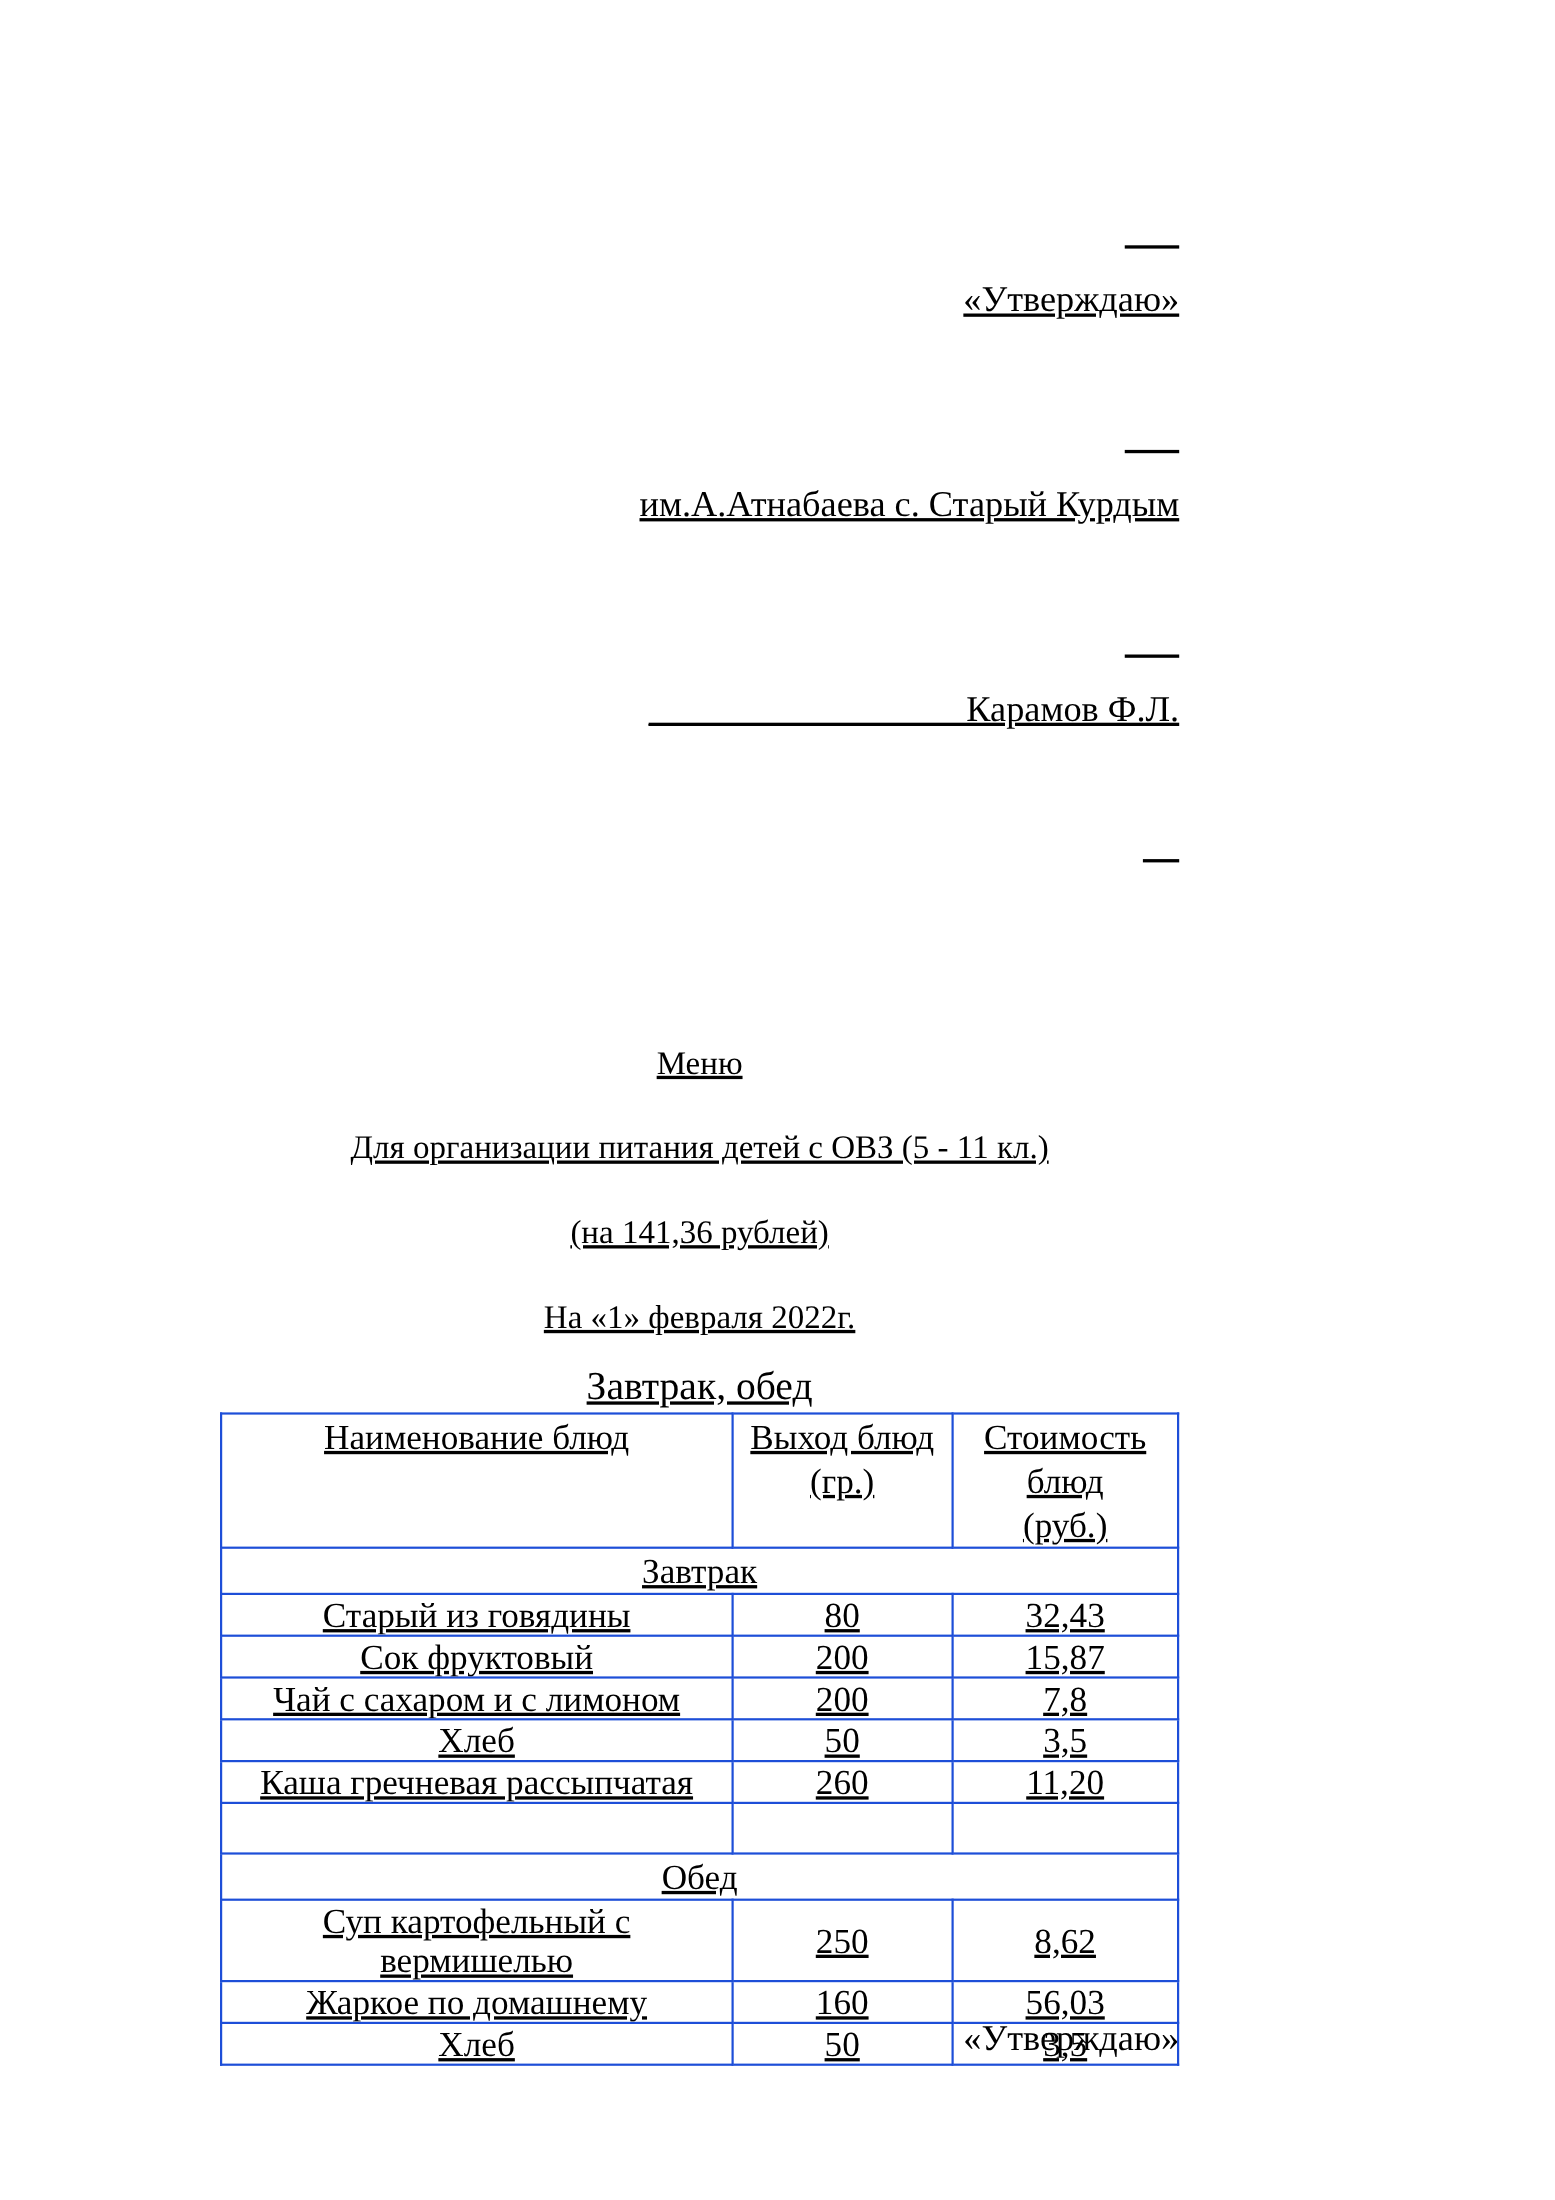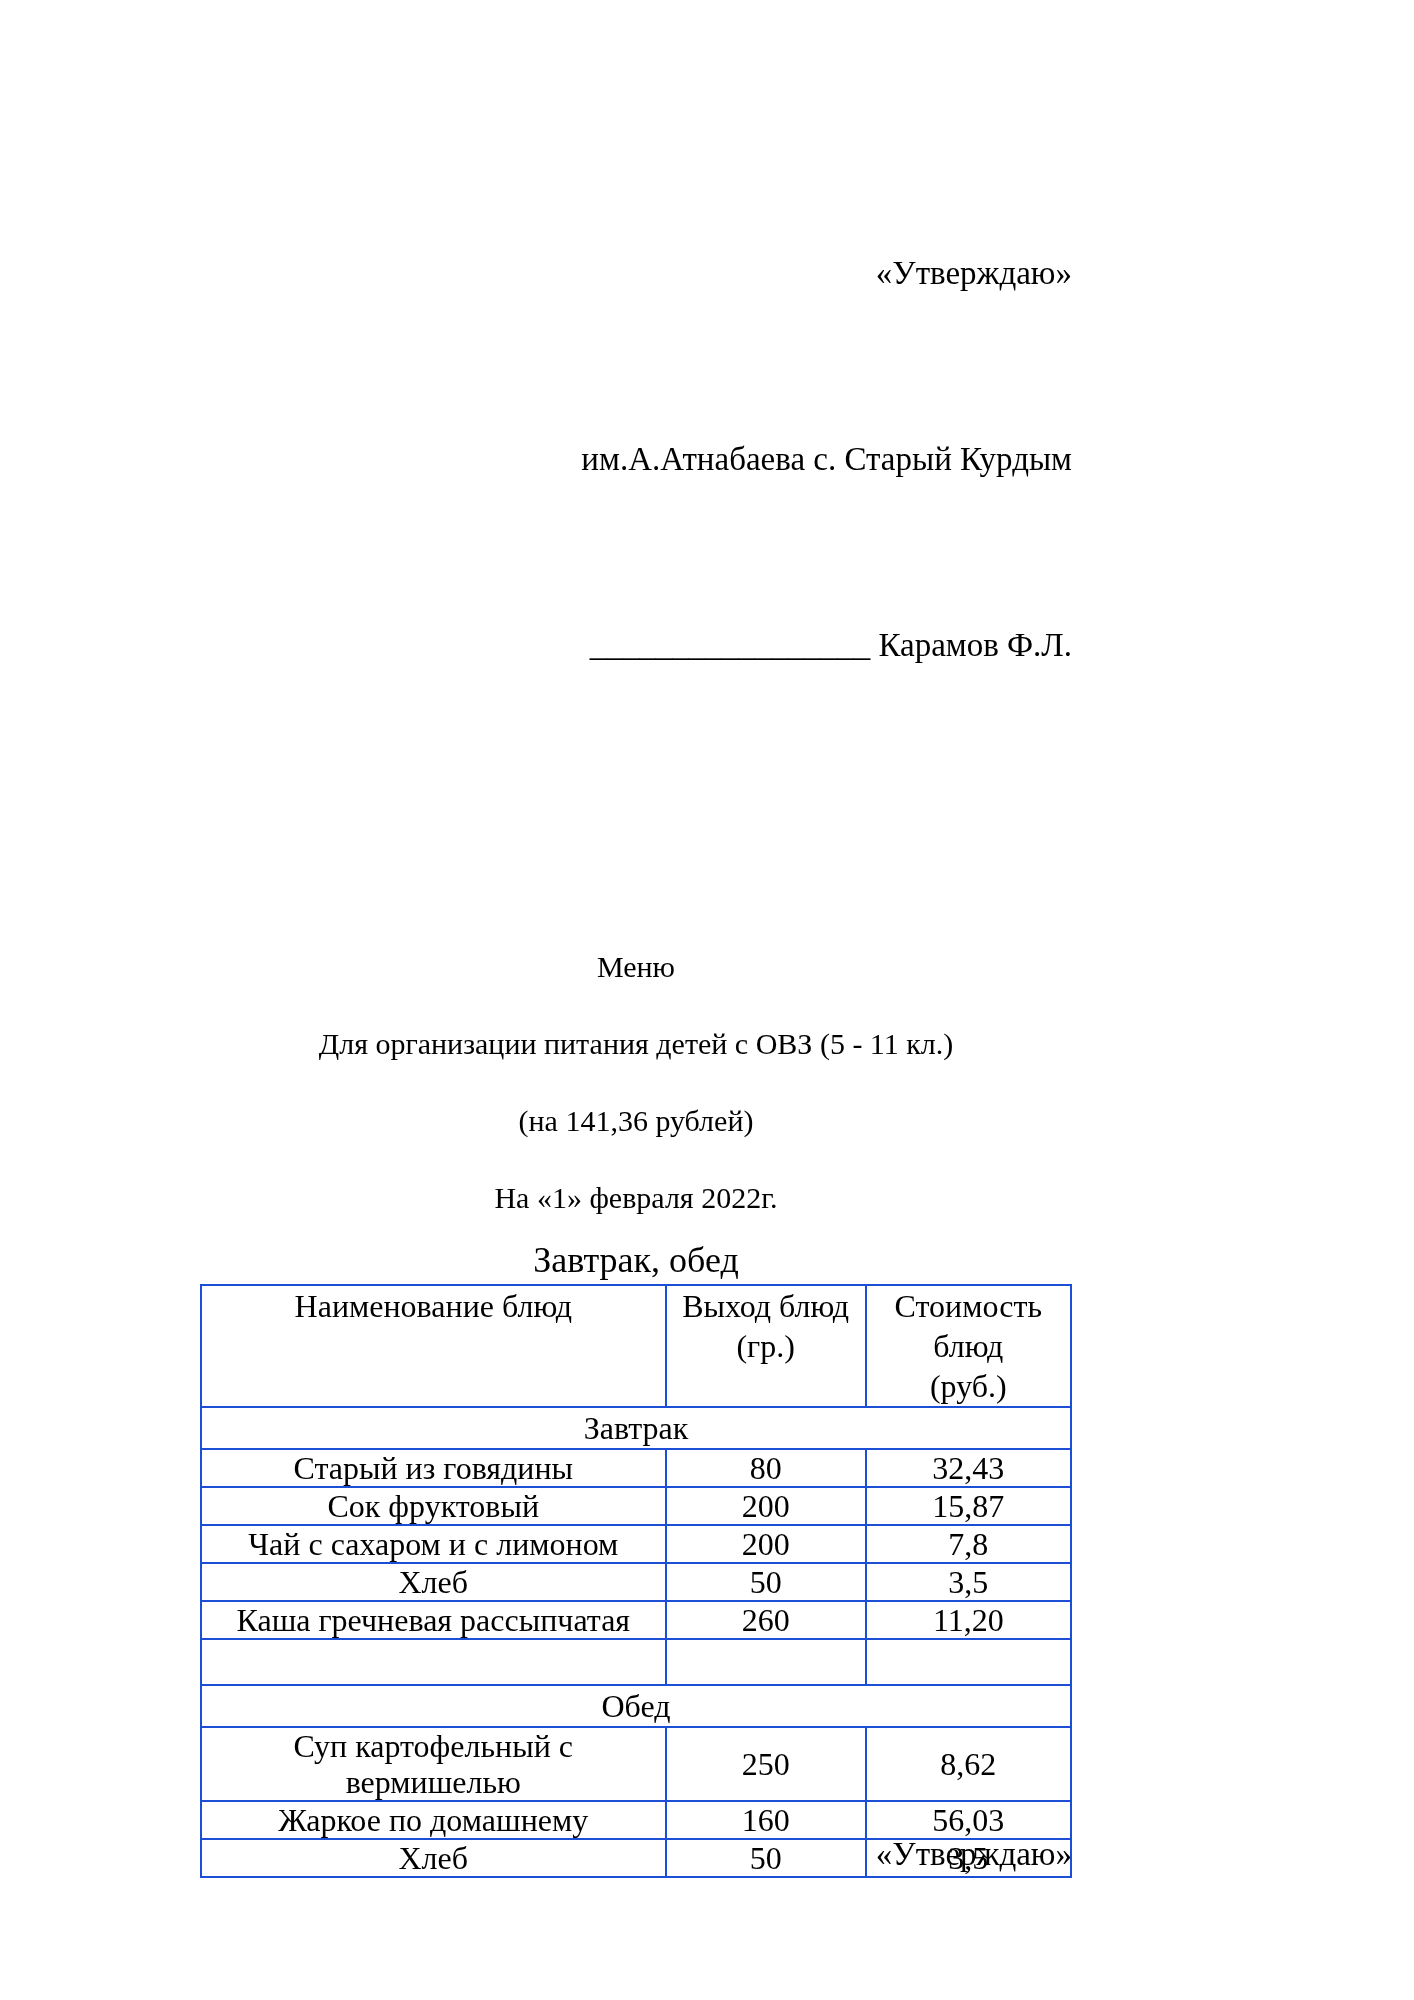--- a/index.html
+++ b/index.html
@@ -7,20 +7,21 @@
   body {
     width: 1414px; height: 2000px;
     background: #ffffff;
     color: #000000;
     font-family: "Liberation Serif", "DejaVu Serif", serif;
   }
   .page {
     position: relative;
     width: 1170px; height: 2000px;
     overflow: hidden;
+    text-decoration: underline;
   }
   .content {
     margin-left: 200px;
     margin-right: 98px; 
   }
   .approval-block {
     padding-top: 118px;
     text-align: right;
     font-size: 33px;
     line-height: 62px;

